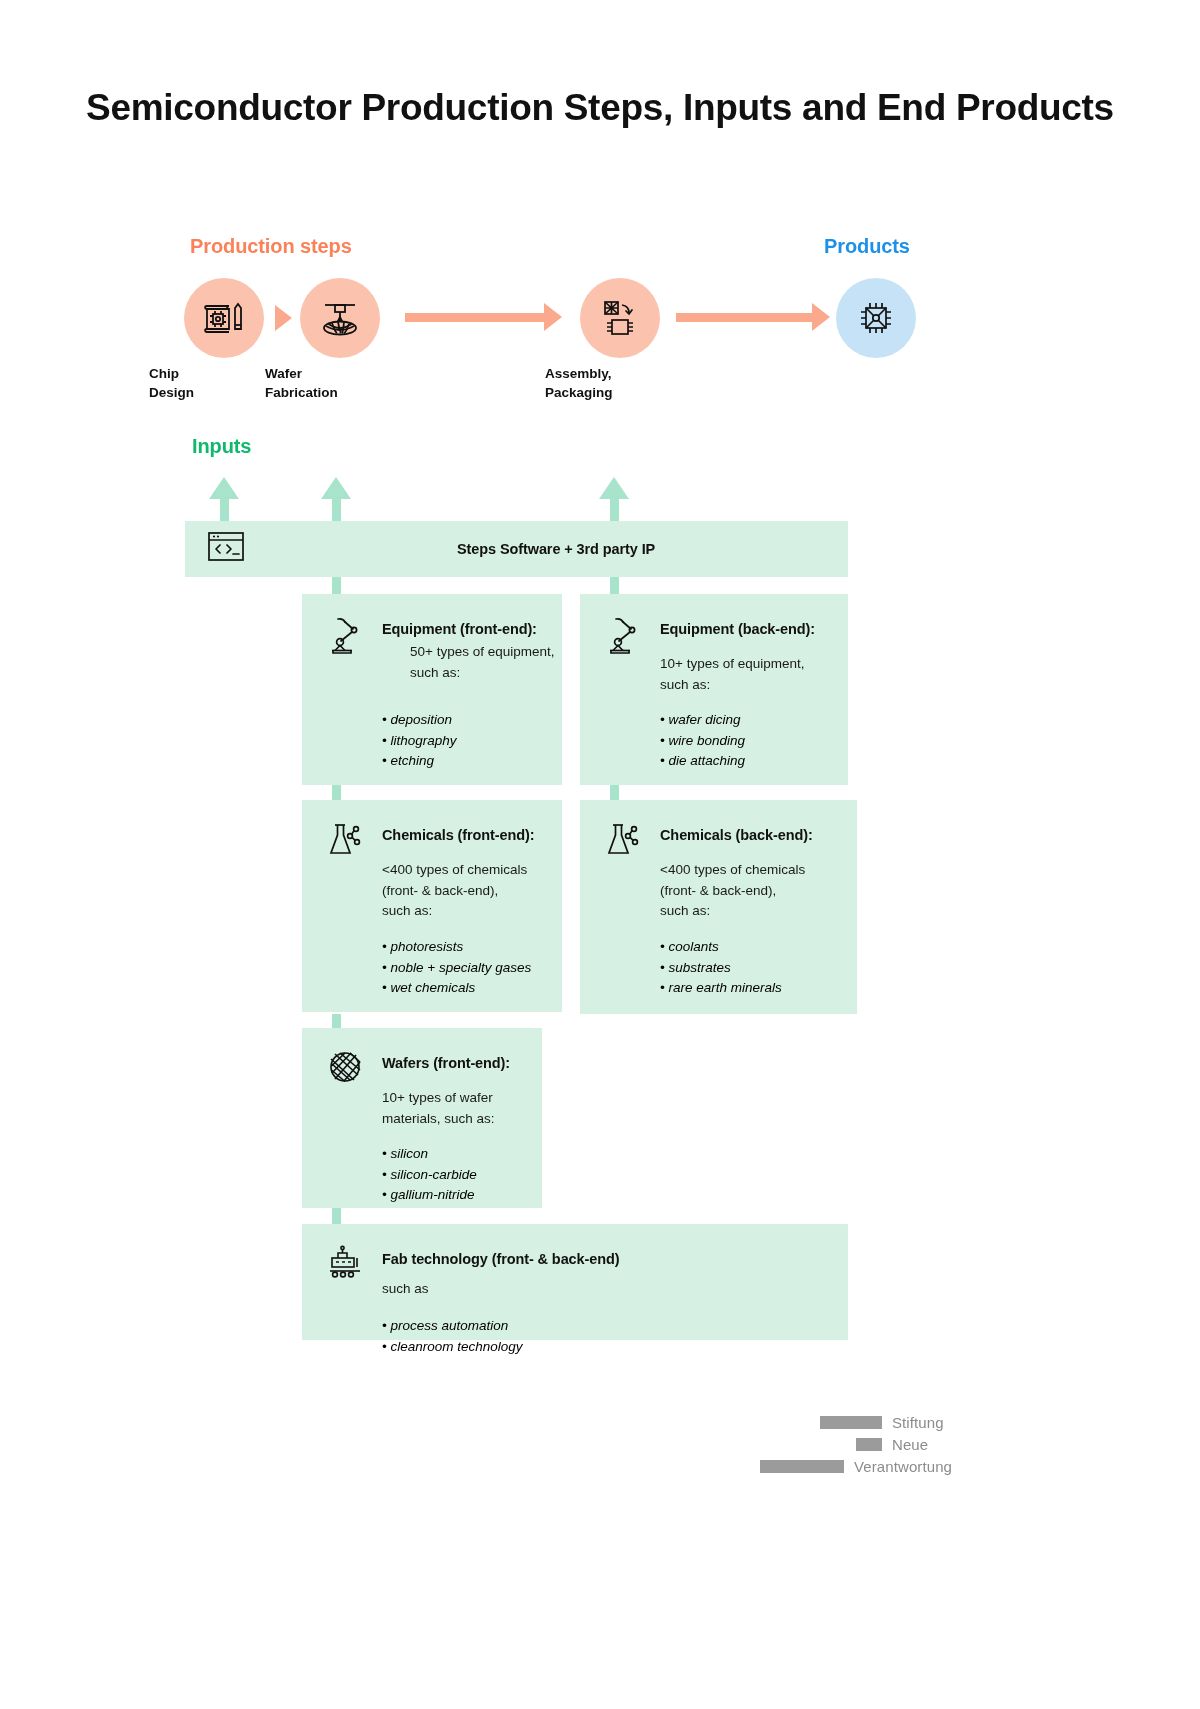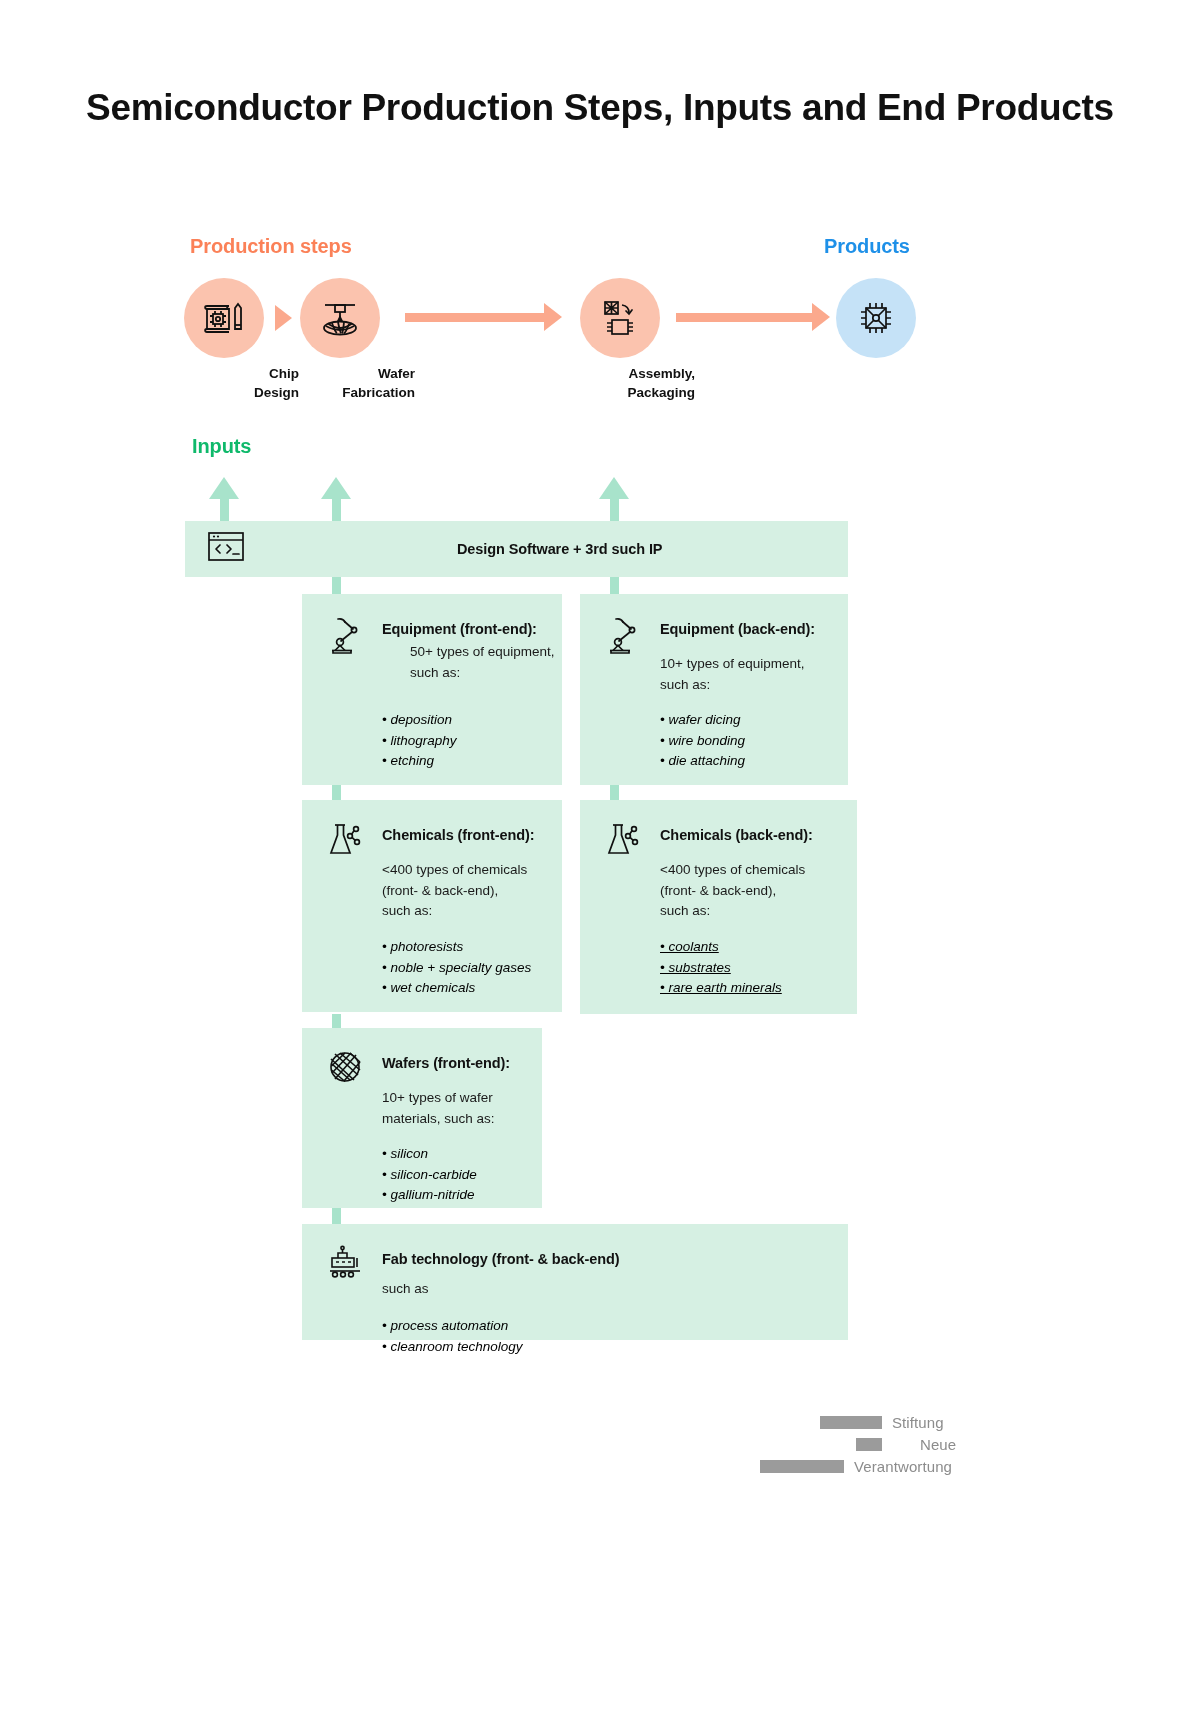--- a/index.html
+++ b/index.html
@@ -33,21 +33,21 @@
     display:flex;align-items:center;justify-content:center;
   }
   .circle.coral{background:#FBC3AE;}
   .circle.blue{background:#C5E2F7;}
   #circ-chip{left:184px;top:278px;}
   #circ-wafer{left:300px;top:278px;}
   #circ-assembly{left:580px;top:278px;}
   #circ-product{left:836px;top:278px;}
 
   .step-label{
-    position:absolute;text-align:right;width:150px;
+    position:absolute;text-align:left;width:150px;
     font-size:13.5px;font-weight:bold;line-height:1.42;color:#111;
   }
   #lab-chip{left:149px;top:364px;}
   #lab-wafer{left:265px;top:364px;}
   #lab-assembly{left:545px;top:364px;}
 
   
   .tri-small{
     position:absolute;left:275px;top:305px;
     width:0;height:0;border-top:13px solid transparent;border-bottom:13px solid transparent;
@@ -111,21 +111,21 @@
   
   #p-fab{left:302px;top:1224px;width:546px;height:116px;}
 
   
   .logo{position:absolute;left:760px;top:1414px;width:260px;height:70px;}
   .logo-row{position:absolute;display:flex;align-items:center;}
   .logo-bar{background:#9B9B9B;height:13px;margin-right:10px;}
   .logo-text{font-size:15px;color:#8C8C8C;letter-spacing:0.1px;}
   #lrow1{left:0;top:0;}
   #lrow1 .logo-bar{width:62px;margin-left:60px;}
-  #lrow2{left:0;top:22px;gap:28px;}
+  #lrow2{left:0;top:22px;}
   #lrow2 .logo-bar{width:26px;margin-left:96px;}
   #lrow3{left:0;top:44px;}
   #lrow3 .logo-bar{width:84px;margin-left:0px;}
 
   svg{display:block;}
 </style>
 </head>
 <body>
 
 <div class="page">
@@ -236,21 +236,21 @@
         <svg width="38" height="32" viewBox="0 0 38 32" fill="none" stroke="#111" stroke-width="1.7">
           <rect x="2" y="3" width="34" height="27"></rect>
           <path d="M2 10 h34"></path>
           <circle cx="7" cy="6.5" r="1.1" fill="#111" stroke="none"></circle>
           <circle cx="11" cy="6.5" r="1.1" fill="#111" stroke="none"></circle>
           <path d="M13 15 l-4 4 l4 4" stroke-linecap="round" stroke-linejoin="round"></path>
           <path d="M20 15 l4 4 l-4 4" stroke-linecap="round" stroke-linejoin="round"></path>
           <path d="M26 24 h6" stroke-linecap="round"></path>
         </svg>
       </span>
-      <div class="panel-head">Design Software + 3rd such IP</div>
+      <div class="panel-head">Steps Software + 3rd party IP</div>
     </div>
   </div>
 
   <div class="panel" id="p-eq-front">
     <div class="panel-inner">
       <span class="panel-icon">
         <svg width="40" height="40" viewBox="0 0 40 40" fill="none" stroke="#111" stroke-width="1.7">
           <path d="M12 5 q5 -1 7 3" stroke-linecap="round"></path>
           <path d="M19 8 l8 7" stroke-linecap="round"></path>
           <circle cx="28" cy="16" r="2.6"></circle>
@@ -338,21 +338,21 @@
           <circle cx="31" cy="22" r="2.4"></circle>
           <path d="M28.2 10.6 l-2.6 3.6 M26 17.3 l3.2 3"></path>
         </svg>
       </span>
       <div class="panel-head">Chemicals (back-end):</div>
       <div class="panel-body" style="top:60px;">
         <div>&lt;400 types of chemicals</div>
         <div>(front- &amp; back-end),</div>
         <div>such as:</div>
       </div>
-      <div class="panel-bullets" style="top:137px;text-decoration:underline;">
+      <div class="panel-bullets" style="top:137px;">
         <div>• coolants</div>
         <div>• substrates</div>
         <div>• rare earth minerals</div>
       </div>
     </div>
   </div>
 
   <div class="panel" id="p-wafers">
     <div class="panel-inner">
       <span class="panel-icon">

